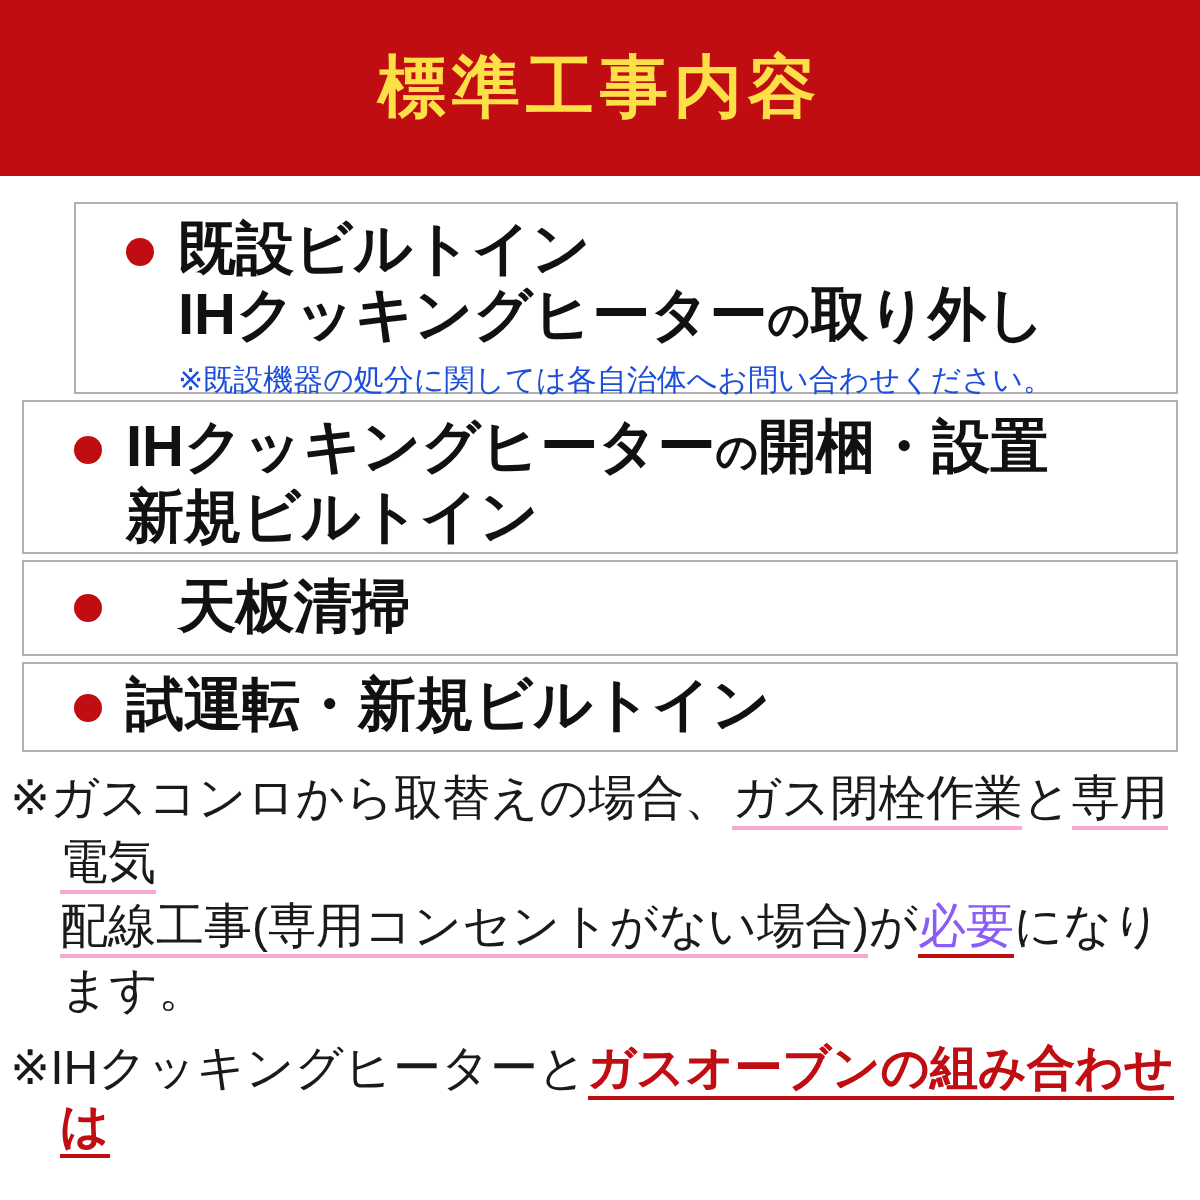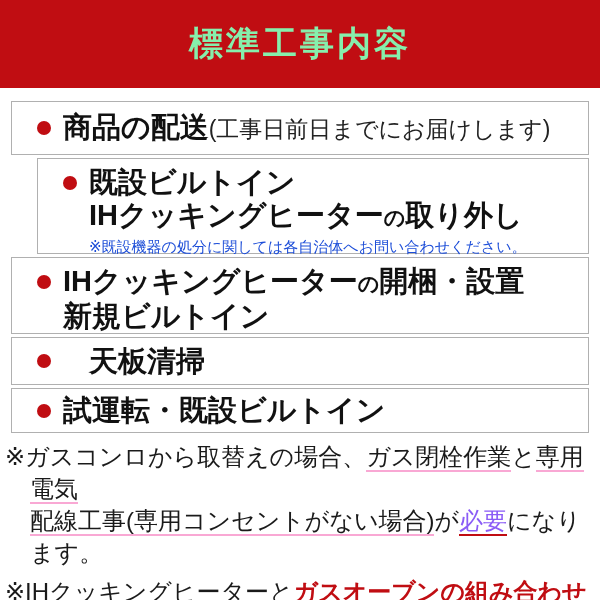--- a/index.html
+++ b/index.html
@@ -10,21 +10,21 @@
     font-family: "Liberation Sans", "DejaVu Sans", sans-serif;
     color: #1a1a1a;
   }
   
   .banner {
     width: 600px; height: 88px;
     background: #c00d12;
     display: flex; align-items: center; justify-content: center;
   }
   .banner-title {
-    color: #86efac;
+    color: #fde047;
     font-size: 34px;
     font-weight: bold;
     letter-spacing: 3px;
   }
   
   .work-list { margin: 13px 11px 0 11px; }
   .work-row {
     border: 1px solid #b0b0b0;
     background: #ffffff;
     margin-bottom: 3px;
@@ -82,26 +82,20 @@
 </style>
 </head>
 <body>
 
 <div class="banner">
   <div class="banner-title">標準工事内容</div>
 </div>
 
 <div class="work-list">
 
-  <div class="work-row row-1">
-    <span class="bullet"></span>
-    <div class="row-content">
-      <div class="main-text"><span>商品の配送</span><span class="paren-text">(工事日前日までにお届けします)</span></div>
-    </div>
-  </div>
 
   <div class="work-row row-2 multi">
     <span class="bullet"></span>
     <div class="row-content">
       <div class="main-text">既設ビルトイン</div>
       <div class="main-text"><span>IHクッキングヒーター</span><span class="particle">の</span><span>取り外し</span></div>
       <div class="row-note">※既設機器の処分に関しては各自治体へお問い合わせください。</div>
     </div>
   </div>
 
@@ -116,21 +110,21 @@
   <div class="work-row row-4">
     <span class="bullet"></span>
     <div class="row-content">
       <div class="main-text">天板清掃</div>
     </div>
   </div>
 
   <div class="work-row row-5">
     <span class="bullet"></span>
     <div class="row-content">
-      <div class="main-text">試運転・既設ビルトイン</div>
+      <div class="main-text">試運転・新規ビルトイン</div>
     </div>
   </div>
 
 </div>
 
 <div class="notes">
 
   <div class="note note-1"><span class="seg">※ガスコンロから取替えの場合、</span><span class="seg u">ガス閉栓作業</span><span class="seg">と</span><span class="seg u">専用電気</span><br><span class="seg u">配線工事(専用コンセントがない場合)</span><span class="seg">が</span><span class="seg ru">必要</span><span class="seg">になります。</span></div>
 
   <div class="note note-2"><span class="seg">※IHクッキングヒーターと</span><span class="seg rbu">ガスオーブンの組み合わせは</span><br><br></div>

